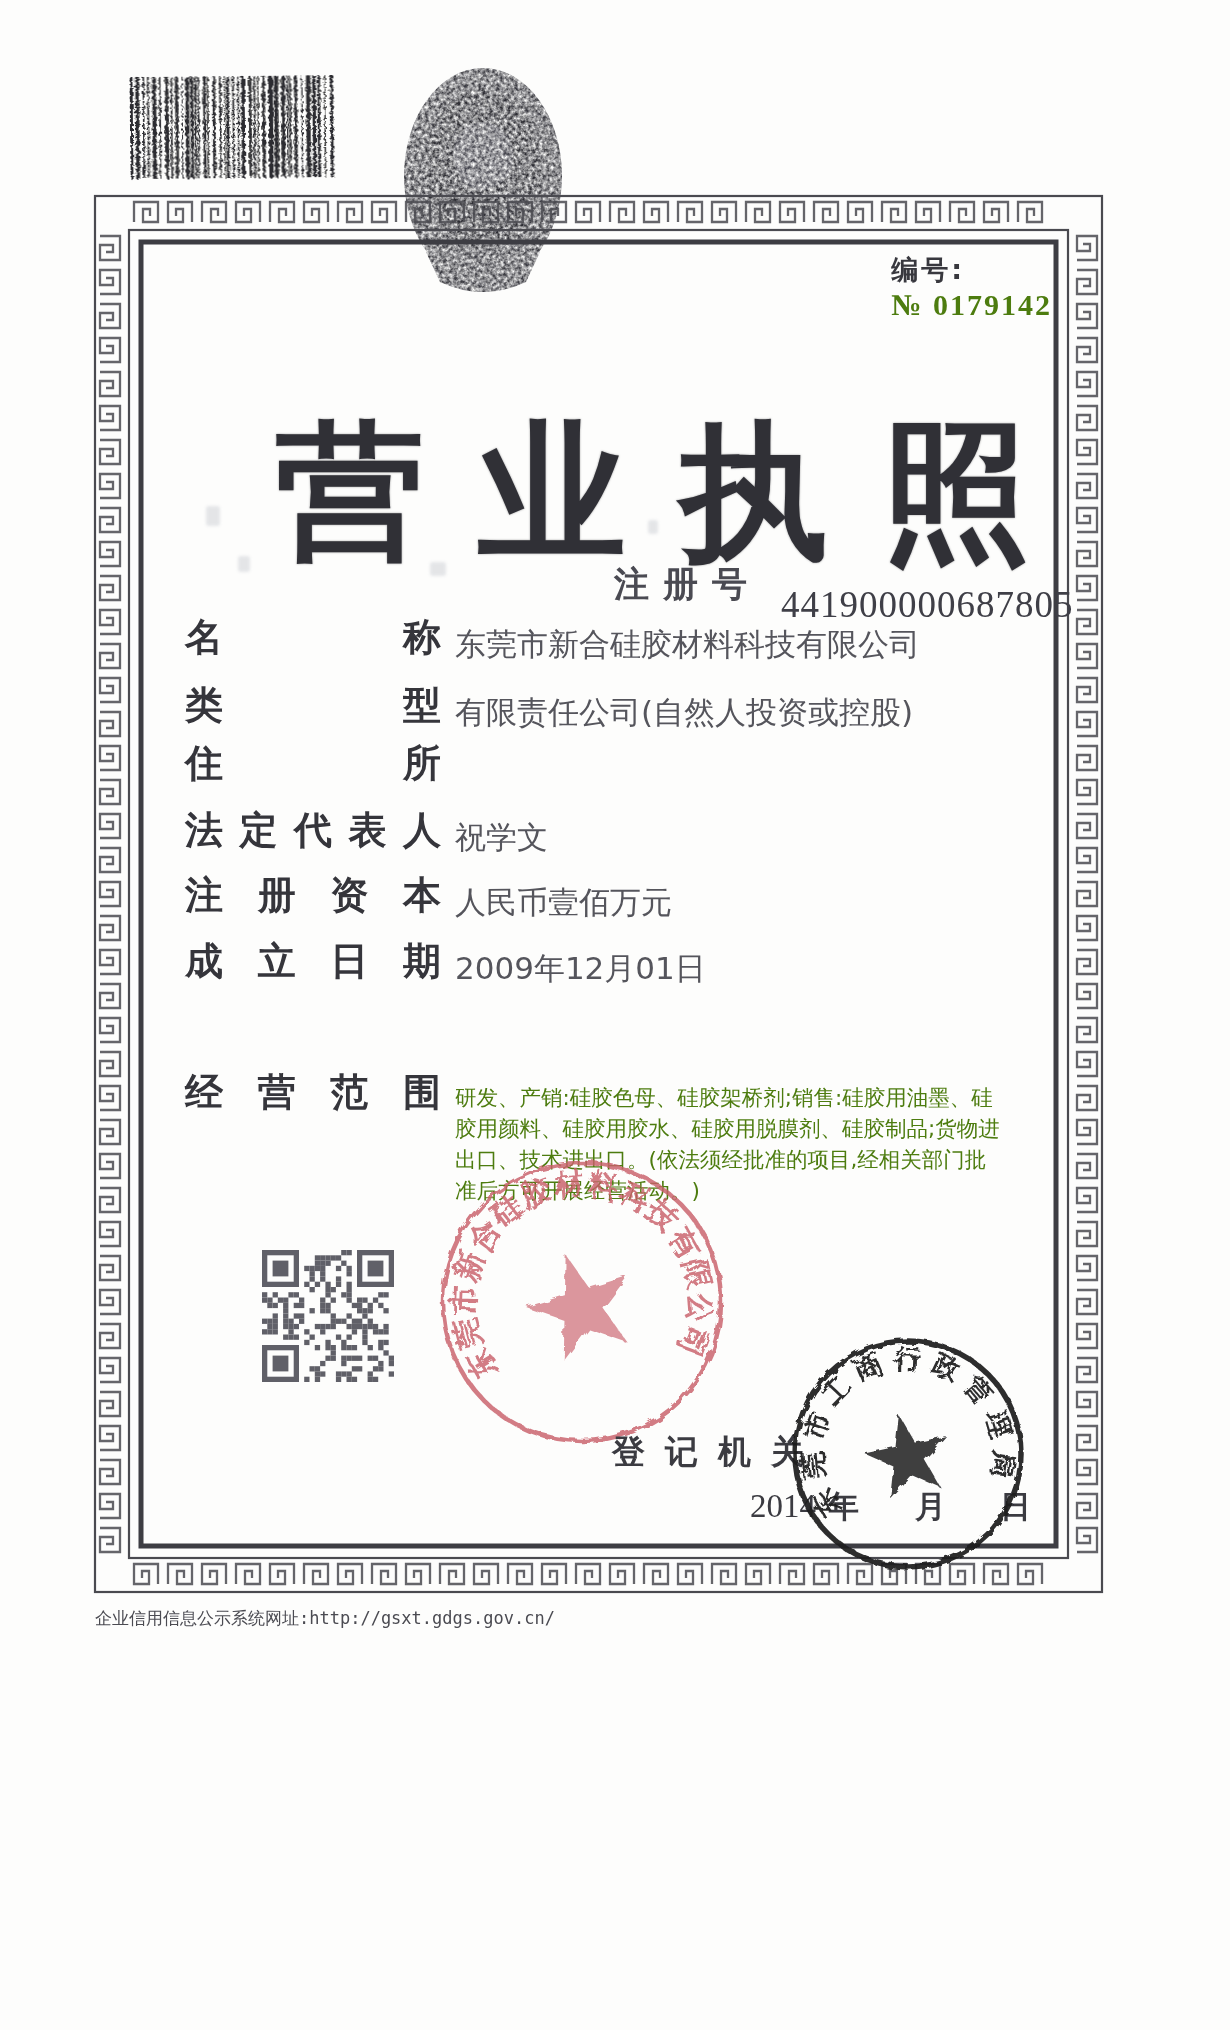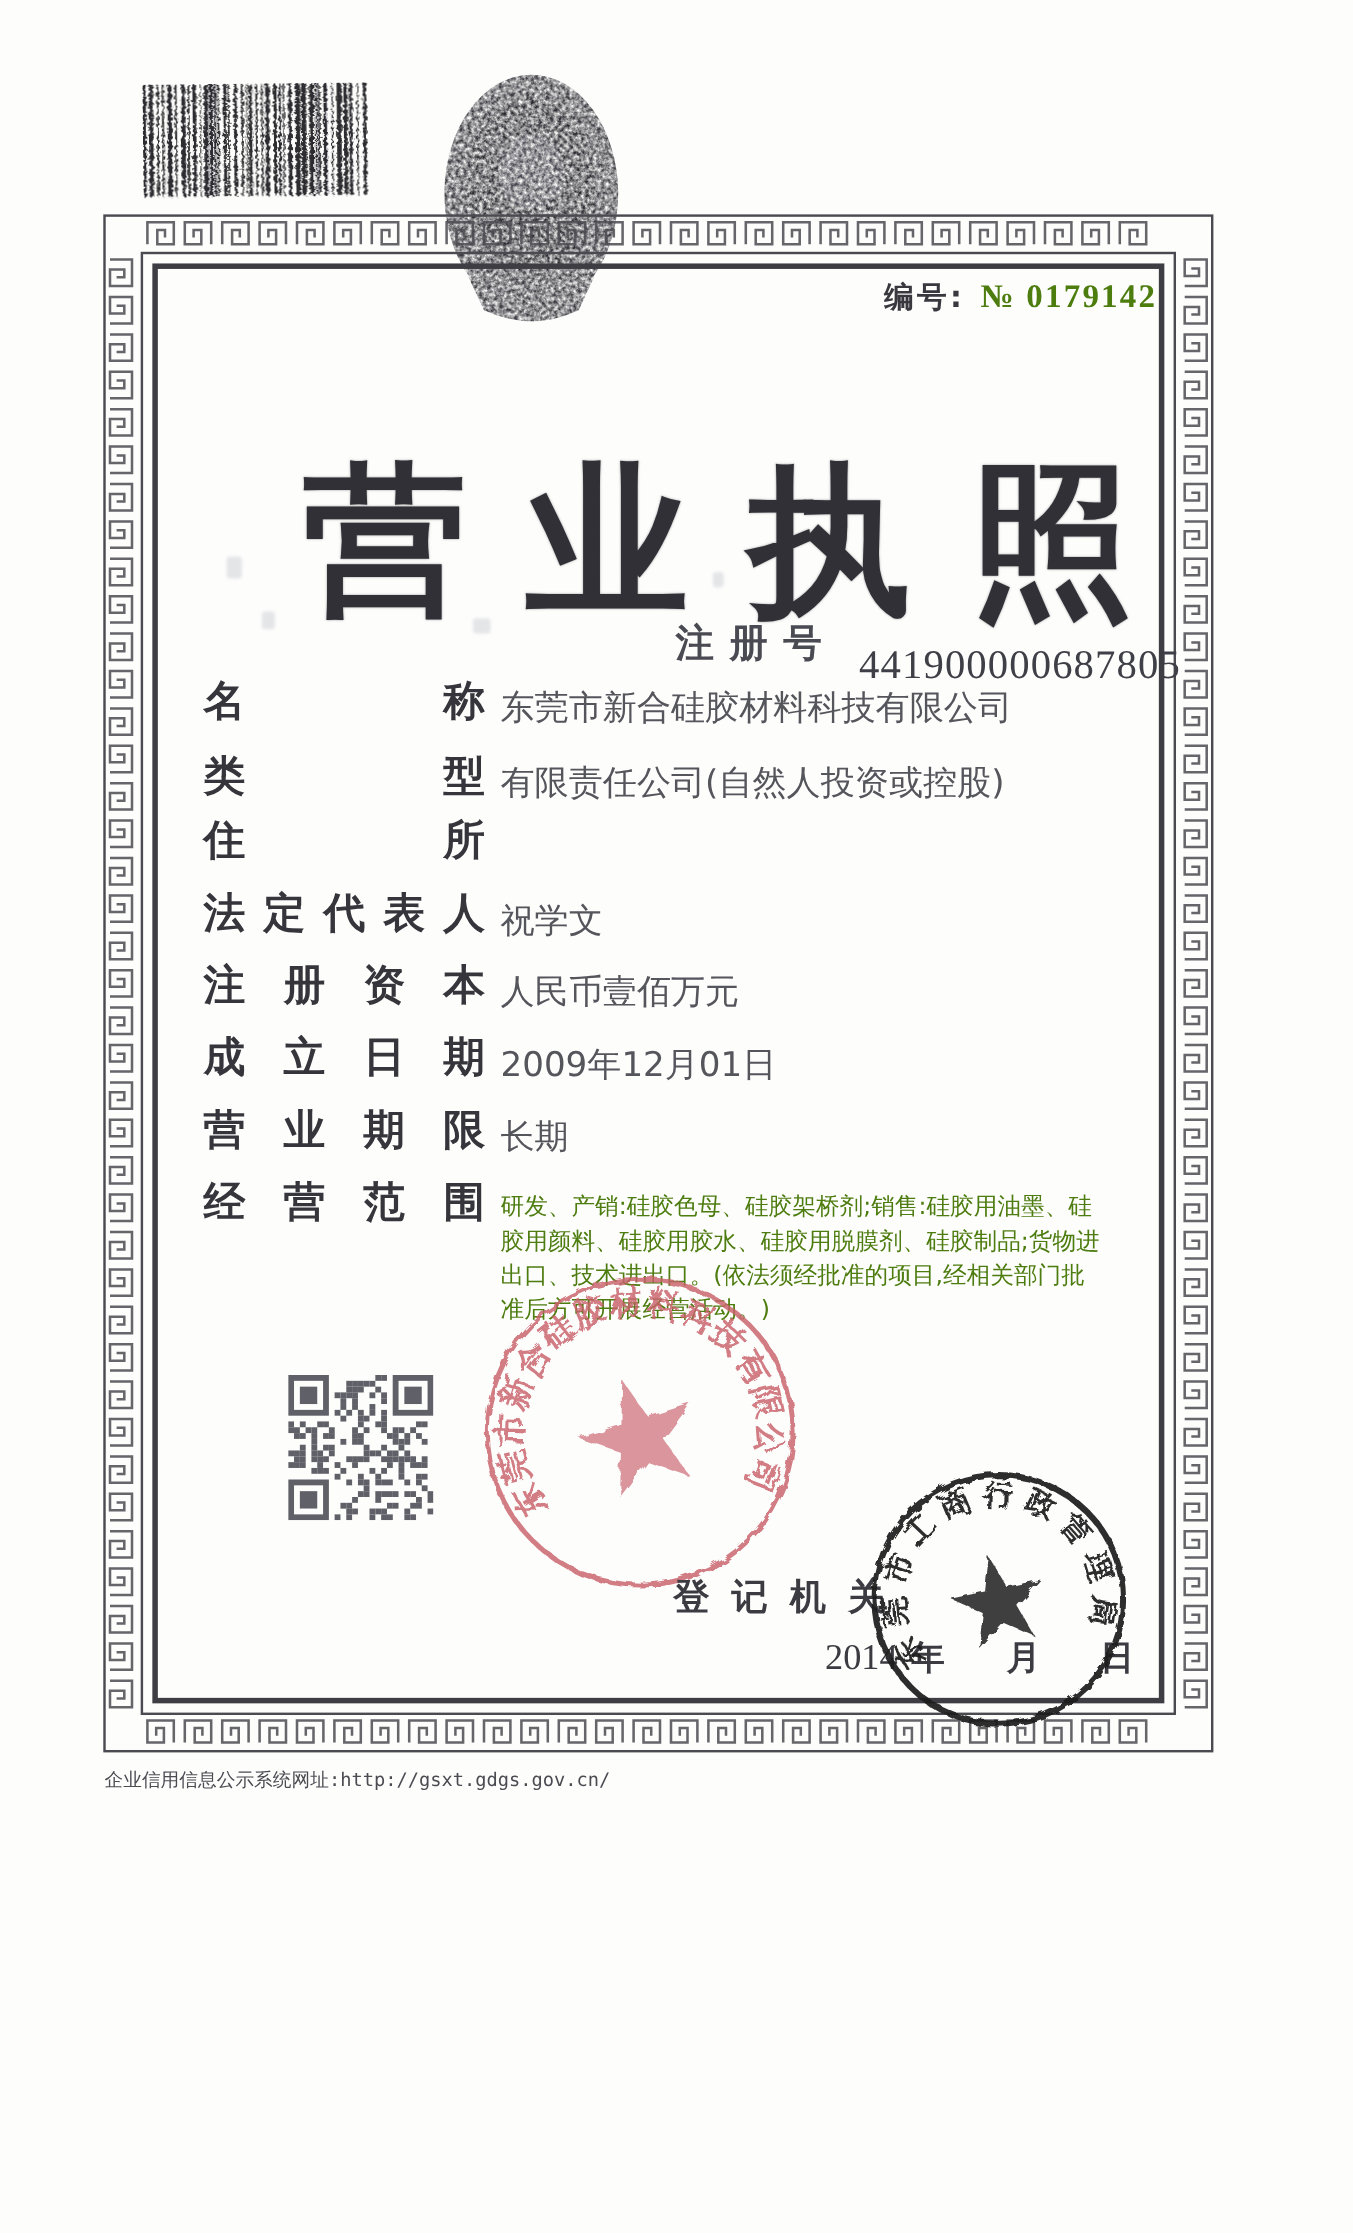--- a/index.html
+++ b/index.html
@@ -7,21 +7,21 @@
         font-family:"DejaVu Sans",sans-serif;color:#3a3a40;}
 
   
   .frame-svg{position:absolute;left:0;top:0;}
   .mh{fill:none;stroke:#4a4a50;stroke-width:2.3px;opacity:.85;}
 
   
   .barcode{position:absolute;left:130px;top:76px;transform:rotate(-.6deg);opacity:.9;}
   .emblem{position:absolute;left:386px;top:56px;}
 
-  .serial{position:absolute;right:178px;top:252px;display:flex;align-items:baseline;}
+  .serial{position:absolute;right:178px;top:252px;display:flex;align-items:baseline;flex-direction:column;}
   .serial .lab{font-size:27px;font-weight:600;color:#38383e;letter-spacing:3px;}
   .serial .num{font-family:"Liberation Serif",serif;font-size:30px;font-weight:700;
                margin-left:14px;letter-spacing:2px;color:#4d7c0f;}
 
   .title{position:absolute;left:276px;top:316px;font-size:148px;line-height:1.05;
          font-weight:900;letter-spacing:54px;color:#303036;white-space:nowrap;
          text-shadow:0 0 2px rgba(45,45,50,.55);}
 
   .regline{position:absolute;left:614px;top:543px;display:flex;align-items:center;}
   .regline .lab{font-size:35px;font-weight:700;letter-spacing:14px;color:#4a4a52;}
@@ -307,24 +307,20 @@
     <div class="flabel">法定代表人</div>
     <div class="fvalue">祝学文</div>
   </div>
   <div class="row" style="top:876px">
     <div class="flabel">注册资本</div>
     <div class="fvalue">人民币壹佰万元</div>
   </div>
   <div class="row" style="top:942px">
     <div class="flabel">成立日期</div>
     <div class="fvalue">2009年12月01日</div>
-  </div>
-  <div class="row" style="top:1008px">
-    <div class="flabel">营业期限</div>
-    <div class="fvalue">长期</div>
   </div>
   <div class="row" style="top:1073px">
     <div class="flabel">经营范围</div>
     <div class="fvalue scope">研发、产销:硅胶色母、硅胶架桥剂;销售:硅胶用油墨、硅胶用颜料、硅胶用胶水、硅胶用脱膜剂、硅胶制品;货物进出口、技术进出口。(依法须经批准的项目,经相关部门批准后方可开展经营活动。)</div>
   </div>
 
   <div class="qr">
     <svg id="qr-svg" width="132" height="132" viewBox="0 0 132 132" xmlns="http://www.w3.org/2000/svg">
         <rect x="0.0" y="42.2" width="5.3" height="5.3" fill="#4b4b54"></rect>
         <rect x="0.0" y="47.5" width="5.3" height="5.3" fill="#4b4b54"></rect>

